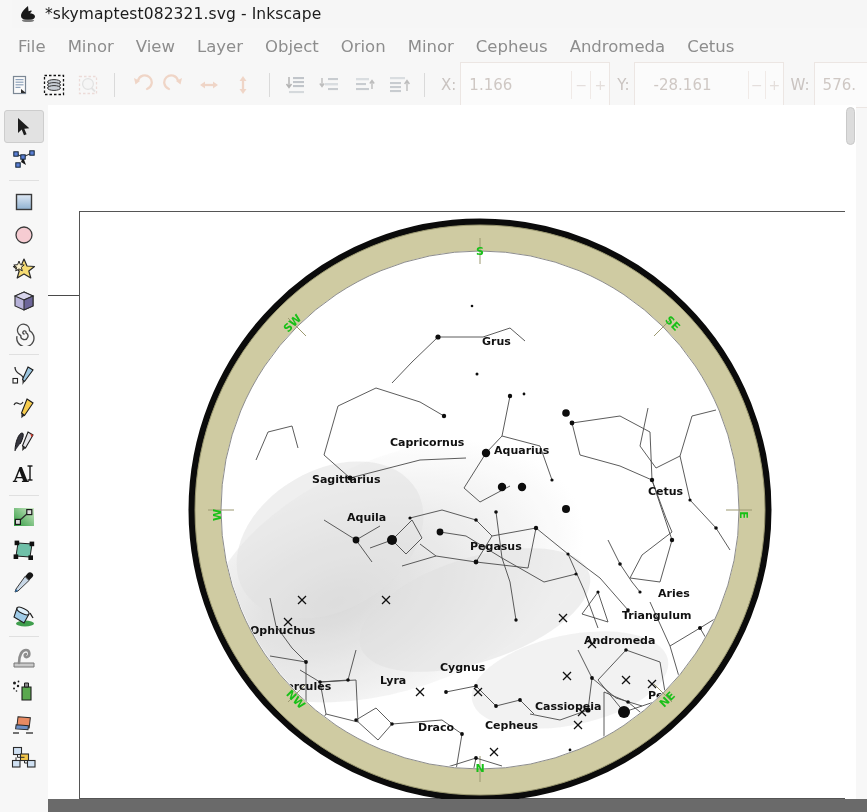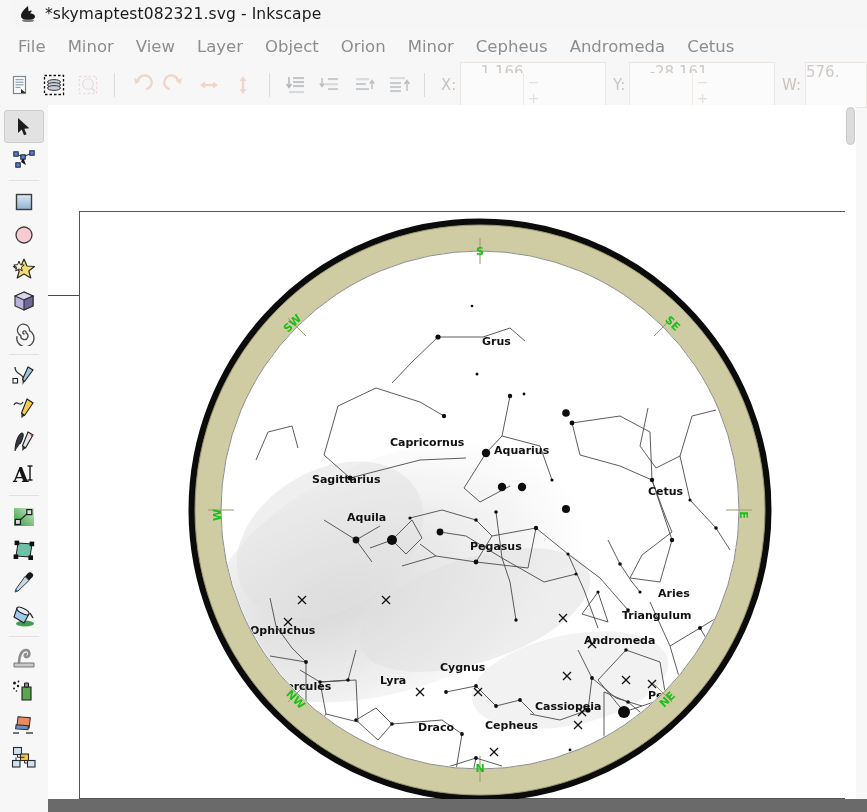--- a/index.html
+++ b/index.html
@@ -36,29 +36,29 @@
   .cmdbar{
     position:absolute;left:0;top:64px;width:867px;height:41px;
     background:#f7f7f7;display:flex;align-items:center;box-sizing:border-box;
   }
   .cbtn{width:34px;height:34px;display:flex;align-items:center;justify-content:center;flex:none;}
   .cbtn.pad{margin-left:3px;}
   .vsep{width:1px;height:24px;background:#dadada;margin:0 9px;flex:none;}
   .field-lbl{font-size:15px;color:#c9c3c0;margin:0 4px 0 7px;}
   .numfield{
     height:46px;border:1px solid #ece6e3;border-radius:0;background:#fbfbfb;
-    display:flex;align-items:center;box-sizing:border-box;flex-direction:column;
+    display:flex;align-items:center;box-sizing:border-box;
   }
   .numfield .val{
     font-size:15px;color:#cfc8c4;padding:0 8px;white-space:nowrap;overflow:hidden;
   }
   .spin{width:20px;height:28px;display:flex;align-items:center;justify-content:center;
         font-size:14px;color:#e4dedb;border-left:1px solid #f0eae7;}
   .f-x{width:150px;} .f-x .val{width:105px;}
-  .f-y{width:150px;} .f-y .val{width:105px;}
+  .f-y{width:150px;padding-left:11px;} .f-y .val{width:105px;}
   .f-w{width:62px;}  .f-w .val{width:60px;}
 
   
   .toolbox{
     position:absolute;left:0;top:105px;width:48px;height:707px;
     background:#f7f7f7;box-sizing:border-box;
     display:flex;flex-direction:column;align-items:center;padding-top:5px;
   }
   .tool{width:40px;height:33px;display:flex;align-items:center;justify-content:center;flex:none;}
   .tool.active{background:#e2e2e2;border:1px solid #cdcdcd;border-radius:3px;box-sizing:border-box;}

